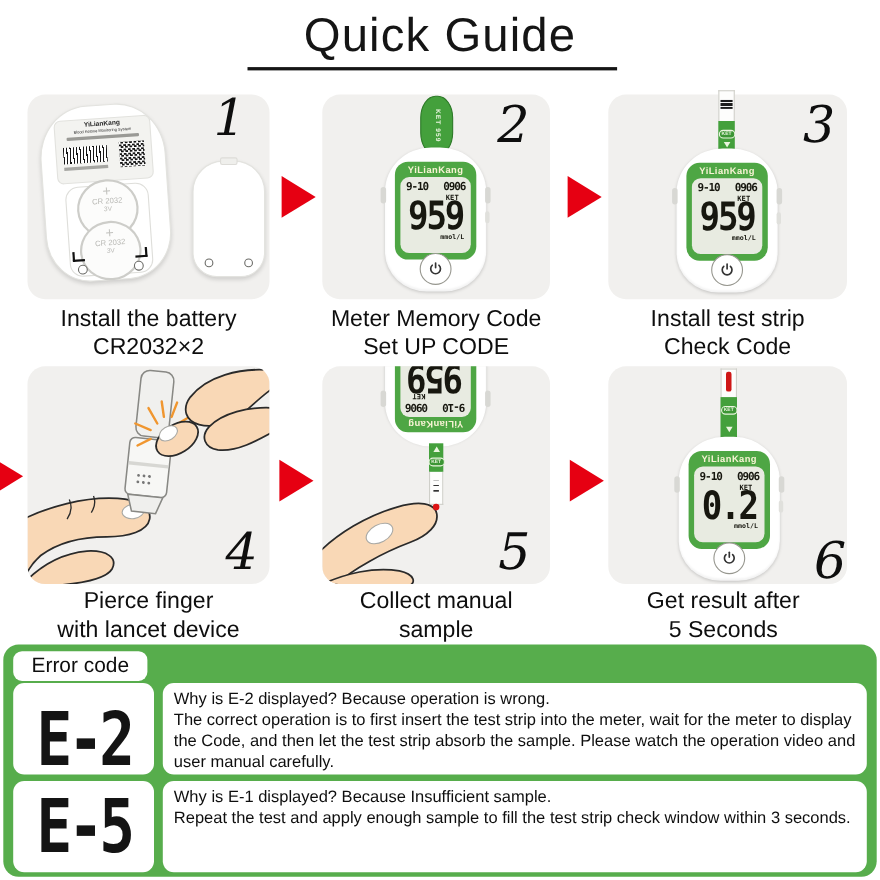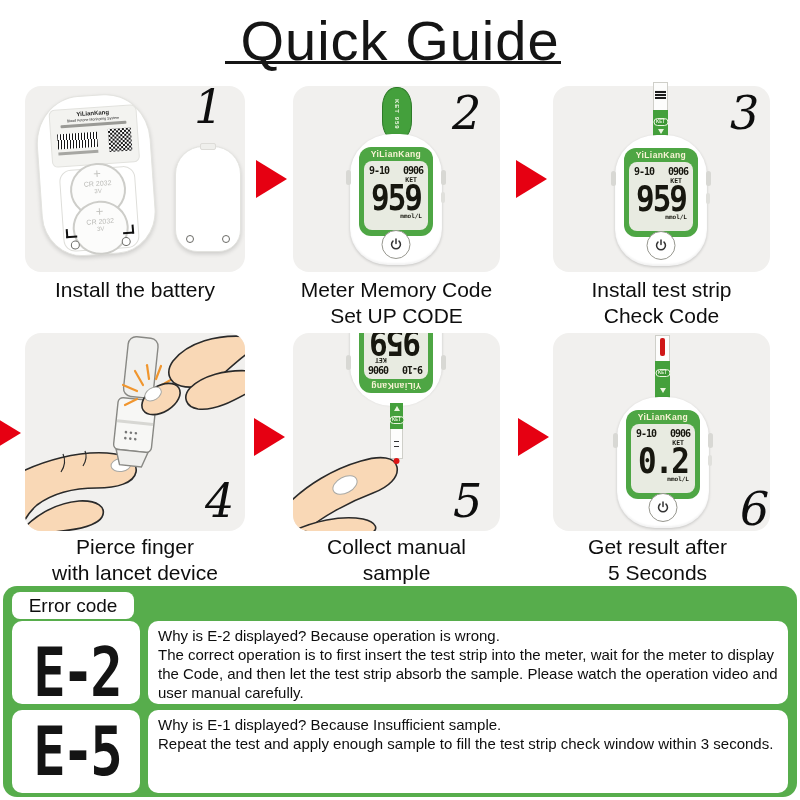--- a/index.html
+++ b/index.html
@@ -1,21 +1,21 @@
 <!DOCTYPE html>
 <html><head>
 <meta charset="utf-8">
 <style>
   html,body{margin:0;padding:0;background:#fff;}
   .page{position:relative;width:800px;height:800px;background:#fff;overflow:hidden;
         font-family:"Liberation Sans",sans-serif;color:#111;}
 
   
   .title{position:absolute;top:8px;left:0;width:100%;text-align:center;
-         font-size:56px;letter-spacing:1px;color:#151515;}
+         font-size:43px;letter-spacing:1px;color:#151515;}
   .title-rule{position:absolute;top:61px;left:225px;width:336px;height:3px;background:#151515;}
 
   
   .panel{position:absolute;background:#f1f0ee;border-radius:16px;}
   #p1{left:25px;top:86px;width:220px;height:186px;}
   #p2{left:293px;top:86px;width:207px;height:186px;}
   #p3{left:553px;top:86px;width:217px;height:186px;}
   #p4{left:25px;top:333px;width:220px;height:198px;overflow:hidden;}
   #p5{left:293px;top:333px;width:207px;height:198px;overflow:hidden;}
   #p6{left:553px;top:333px;width:217px;height:198px;}
@@ -343,20 +343,21 @@
           <path d="M6 1v4" stroke="#333" stroke-width="1.4" stroke-linecap="round" fill="none"></path>
           <path d="M3.2 2.9a4.1 4.1 0 1 0 5.6 0" fill="none" stroke="#333" stroke-width="1.4" stroke-linecap="round"></path>
         </svg>
       </div>
     </div>
   </div>
   <div class="step-num" style="left:740px;top:486px;">6</div>
 
   <div class="caption cap-r1" style="left:25px;width:220px;">
     <div>Install the battery</div>
+      <div>CR2032×2</div>
   </div>
   <div class="caption cap-r1" style="left:293px;width:207px;">
     <div>Meter Memory Code</div>
       <div>Set UP CODE</div>
   </div>
   <div class="caption cap-r1" style="left:553px;width:217px;">
     <div>Install test strip</div>
       <div>Check Code</div>
   </div>
   <div class="caption cap-r2" style="left:25px;width:220px;">

